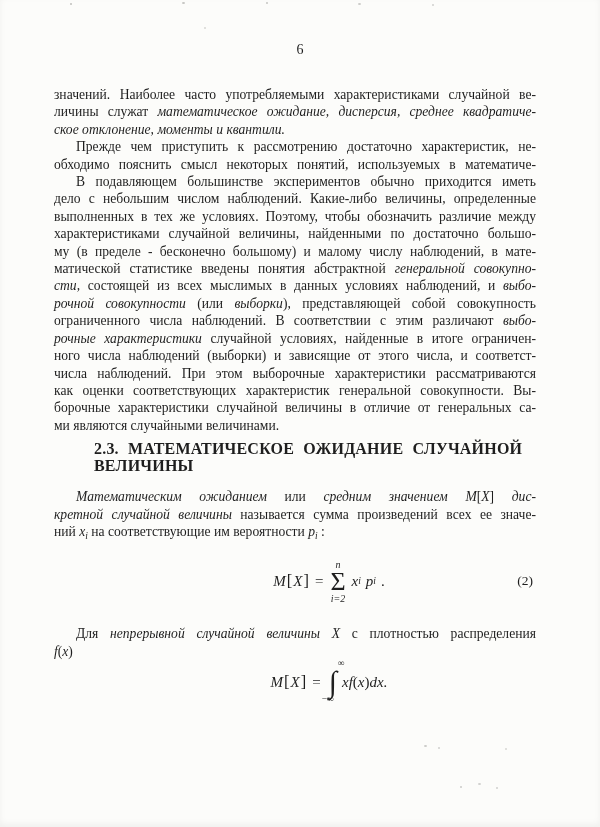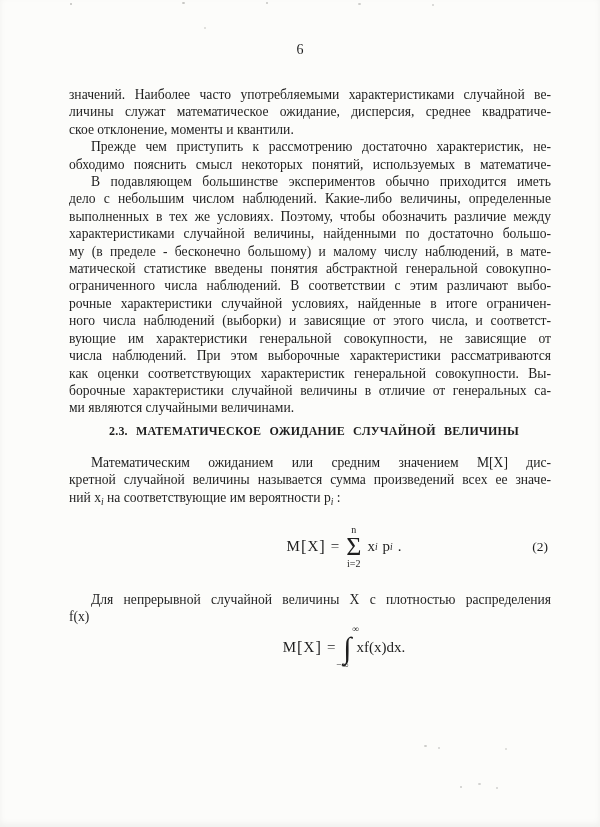--- a/index.html
+++ b/index.html
@@ -6,31 +6,31 @@
   .page {
     position:relative; width:600px; height:827px; margin:0 auto;
     background:#fcfcfa; color:#1e1e1e; overflow:hidden;
     font-family:"Liberation Serif","DejaVu Serif",serif;
     box-shadow: inset 0 -3px 6px rgba(0,0,0,0.05);
   }
   .pagenum {
     position:absolute; top:42px; left:0; right:0;
     text-align:center; font-size:14px;
   }
-  .body { position:absolute; left:69px; top:86px; width:482px; }
+  .body { position:absolute; left:54px; top:86px; width:482px; }
   .line {
     font-size:13.6px; line-height:17.4px;
     text-align:justify; text-align-last:justify;
   }
   .line.last { text-align-last:left; }
   .para.ind .line:first-child { text-indent:22px; }
-  .it { }
+  .it { font-style:italic; }
   .sb { font-size:9.5px; font-style:italic; vertical-align:-3px; }
   .heading {
-    font-size:12px; font-weight:bold; line-height:17px;
+    font-size:16px; font-weight:bold; line-height:17px;
     margin:6px 0 14px 40px; letter-spacing:0.2px; word-spacing:5px;
   }
   
   .eq {
     position:relative; height:56px; margin:8px 0 16px 0;
     display:flex; align-items:center; justify-content:center;
     font-size:15px;
   }
   .eq2 { height:56px; margin:-6px 0 0 0; }
   .grp { display:flex; align-items:center; transform:translateX(34px); }
@@ -65,24 +65,25 @@
         <div class="line"><span>Прежде чем приступить к рассмотрению достаточно характеристик, не-</span></div>
         <div class="line"><span>обходимо пояснить смысл некоторых понятий, используемых в математиче-</span></div>
       </div>
     <div class="para ind">
         <div class="line"><span>В подавляющем большинстве экспериментов обычно приходится иметь</span></div>
         <div class="line"><span>дело с небольшим числом наблюдений. Какие-либо величины, определенные</span></div>
         <div class="line"><span>выполненных в тех же условиях. Поэтому, чтобы обозначить различие между</span></div>
         <div class="line"><span>характеристиками случайной величины, найденными по достаточно большо-</span></div>
         <div class="line"><span>му (в пределе - бесконечно большому) и малому числу наблюдений, в мате-</span></div>
         <div class="line"><span>матической статистике введены понятия абстрактной </span><span class="it">генеральной совокупно-</span></div>
+        <div class="line"><span class="it">сти,</span><span> состоящей из всех мыслимых в данных условиях наблюдений, и </span><span class="it">выбо-</span></div>
+        <div class="line"><span class="it">рочной совокупности</span><span> (или </span><span class="it">выборки</span><span>), представляющей собой совокупность</span></div>
         <div class="line"><span>ограниченного числа наблюдений. В соответствии с этим различают </span><span class="it">выбо-</span></div>
         <div class="line"><span class="it">рочные характеристики</span><span> случайной условиях, найденные в итоге ограничен-</span></div>
         <div class="line"><span>ного числа наблюдений (выборки) и зависящие от этого числа, и соответст-</span></div>
-        <div class="line"><span>вующие им </span><span class="it">характеристики генеральной совокупности,</span><span> не зависящие от</span></div>
         <div class="line"><span>числа наблюдений. При этом выборочные характеристики рассматриваются</span></div>
         <div class="line"><span>как оценки соответствующих характеристик генеральной совокупности. Вы-</span></div>
         <div class="line"><span>борочные характеристики случайной величины в отличие от генеральных са-</span></div>
         <div class="line last"><span>ми являются случайными величинами.</span></div>
       </div>
 
     <h2 class="heading">2.3. МАТЕМАТИЧЕСКОЕ ОЖИДАНИЕ СЛУЧАЙНОЙ ВЕЛИЧИНЫ</h2>
 
     <div class="para ind">
         <div class="line"><span class="it">Математическим ожиданием</span><span> или </span><span class="it">средним значением</span><span> </span><span class="it">M</span><span>[</span><span class="it">X</span><span>] </span><span class="it">дис-</span></div>

